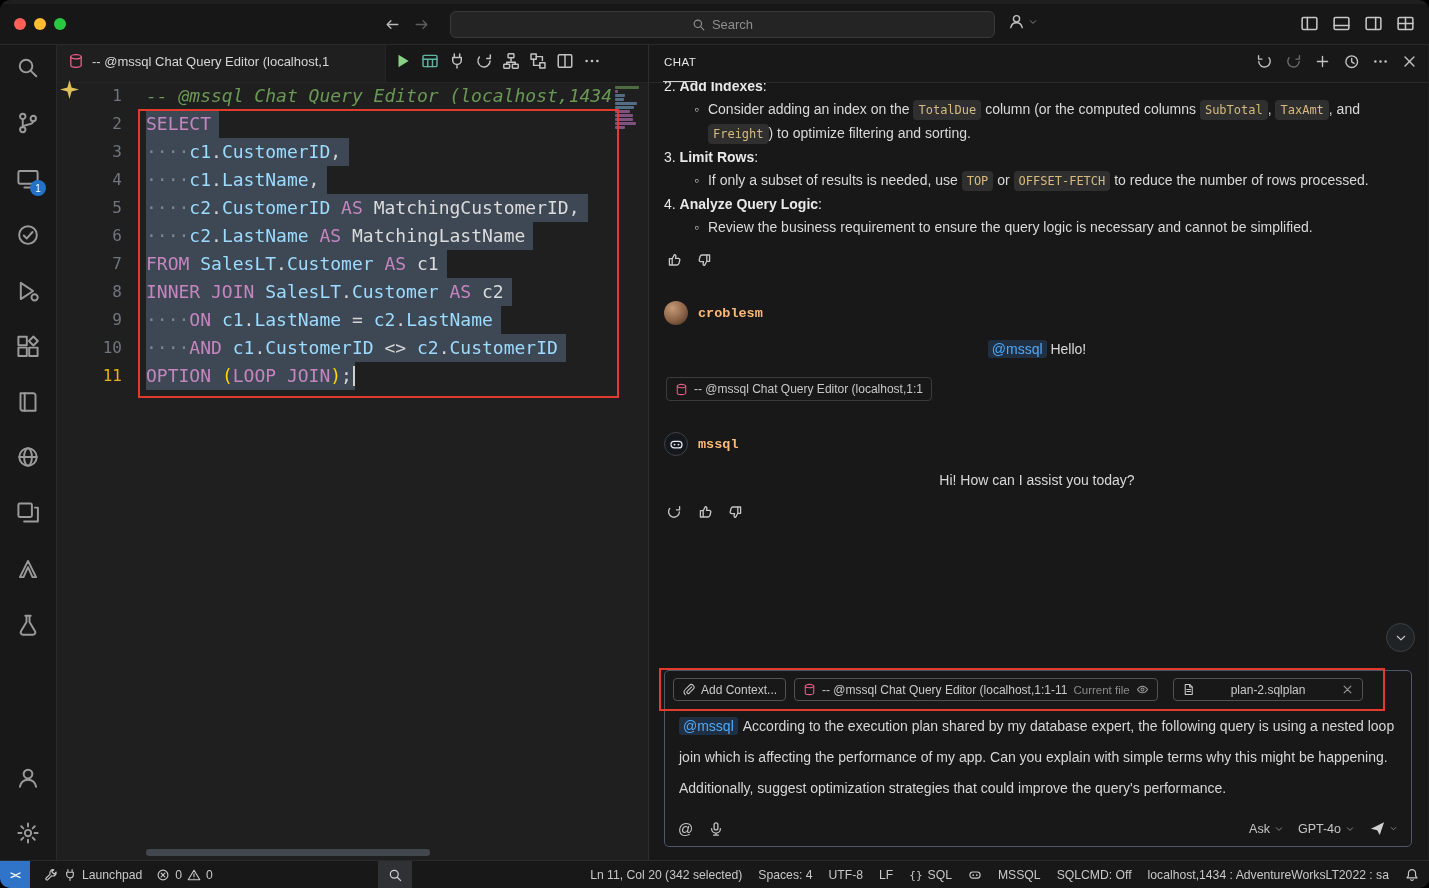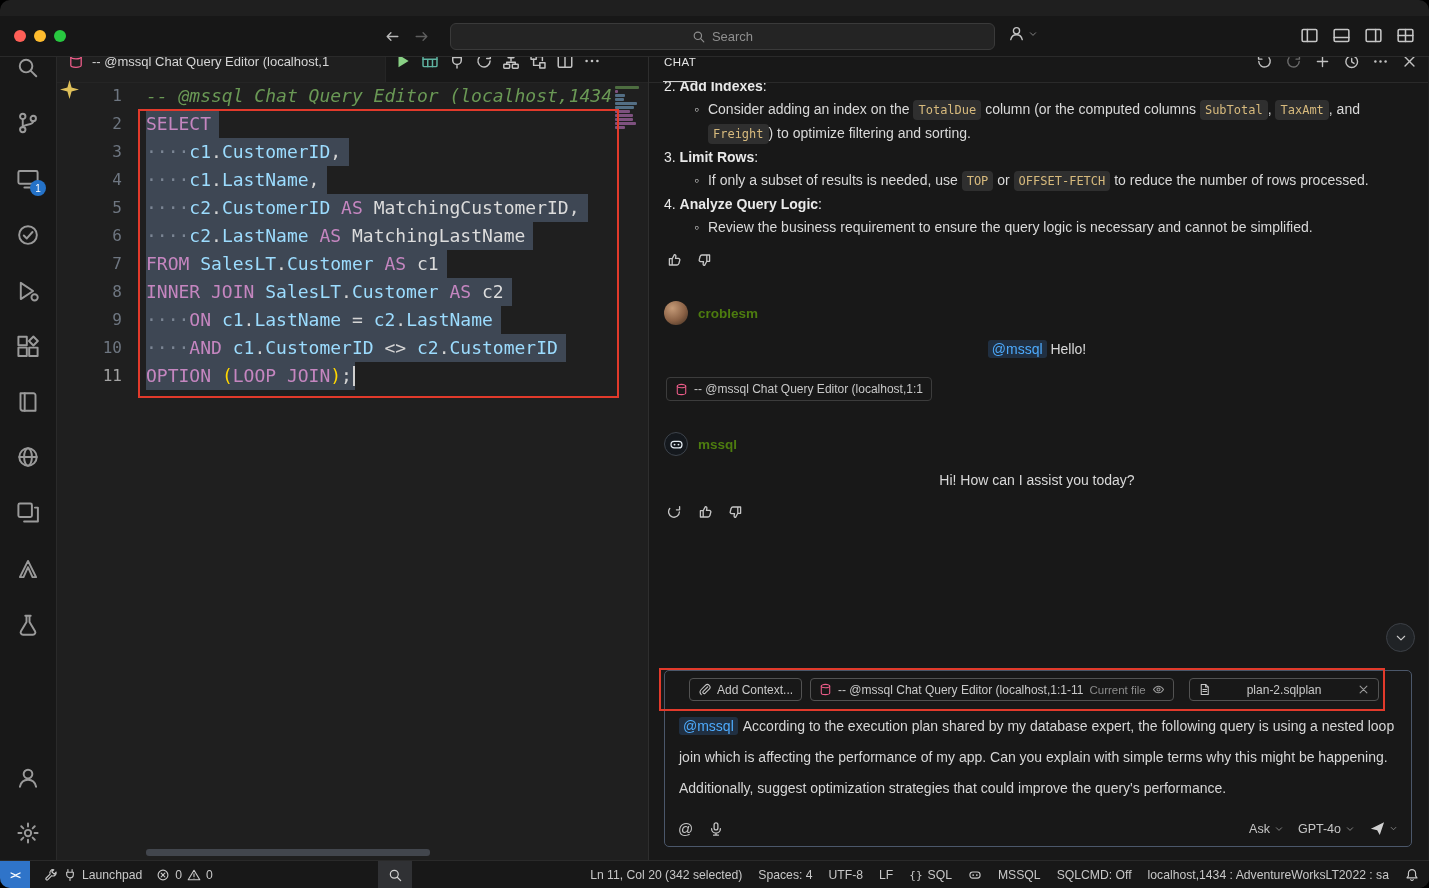--- a/index.html
+++ b/index.html
@@ -1,21 +1,21 @@
 <!DOCTYPE html>
 <html><head>
 <meta charset="utf-8">
 <style>
   html,body{margin:0;padding:0;background:#000;}
   #root{position:relative;width:1429px;height:888px;overflow:hidden;background:#1f1f1f;
         border-radius:10px;font-family:"Liberation Sans",sans-serif;color:#cccccc;}
   .ic{display:inline-flex;align-items:center;justify-content:center;}
   .ic svg{width:100%;height:100%;stroke:currentColor;fill:none;stroke-width:1.3;stroke-linecap:round;stroke-linejoin:round;}
   
-  .titlebar{position:absolute;left:0;top:16px;width:100%;height:40px;background:#171717;border-bottom:1px solid #2a2a2a;z-index:3;}
+  .titlebar{position:absolute;left:0;top:4px;width:100%;height:40px;background:#171717;border-bottom:1px solid #2a2a2a;z-index:3;}
   .traffic{position:absolute;left:14px;top:14px;display:flex;gap:8px;}
   .tl{width:12px;height:12px;border-radius:50%;}
   .nav{position:absolute;left:384px;top:0;height:40px;display:flex;align-items:center;gap:12px;}
   .nav .ic{width:17px;height:17px;color:#b9b9b9;}
   .nav .dim{color:#5e5e5e;}
   .searchbox{position:absolute;left:450px;top:7px;width:543px;height:25px;background:#242424;border:1px solid #3a3a3a;
              border-radius:6px;display:flex;align-items:center;justify-content:center;gap:6px;color:#8f8f8f;font-size:13px;}
   .searchbox .ic{width:14px;height:14px;color:#8f8f8f;}
   .account{position:absolute;left:1008px;top:9px;display:flex;align-items:center;gap:3px;color:#c3c3c3;}
   .account .ic{width:17px;height:17px;}
@@ -31,21 +31,21 @@
   .editor{position:absolute;left:56px;top:40px;width:592px;height:820px;background:#1f1f1f;overflow:hidden;}
   .tabstrip{position:absolute;left:0;top:0;width:100%;height:42px;background:#181818;border-bottom:1px solid #252525;display:flex;}
   .tab{width:330px;min-width:330px;height:42px;background:#1f1f1f;display:flex;align-items:center;gap:8px;padding:0 12px;
        border-right:1px solid #252525;box-sizing:border-box;overflow:hidden;}
   .tab .ic{width:16px;height:16px;color:#ee5d8a;flex:0 0 auto;}
   .tab-title{font-size:13px;color:#d6d6d6;white-space:nowrap;}
   .ed-actions{display:flex;align-items:center;gap:9px;margin-left:8px;color:#c3c3c3;}
   .ed-actions .ic{width:18px;height:18px;}
   .gutter{position:absolute;left:0;top:42px;width:90px;}
   .ln{height:28px;line-height:28px;font-family:"DejaVu Sans Mono",monospace;font-size:16px;color:#6e7681;text-align:right;padding-right:24px;}
-  .ln.active{color:#a3a3a3;}
+  .ln.active{color:#eab308;}
   .code{position:absolute;left:90px;top:42px;right:0;font-family:"DejaVu Sans Mono",monospace;font-size:18px;white-space:pre;}
   .cl{height:28px;line-height:28px;}
   .seg{display:inline-block;height:28px;}
   .seg.sel{background:#3e4754;}
   .seg.sel:not(.nopad){padding-right:8px;}
   .tok-comment{color:#6a9955;font-style:italic;}
   .tok-kw{color:#c586c0;}
   .tok-id{color:#9cdcfe;}
   .tok-pl{color:#d4d4d4;}
   .tok-al{color:#dcdcdc;}
@@ -77,34 +77,34 @@
        padding:3px 5px;border-radius:4px;white-space:nowrap;}
   .feedback{display:flex;gap:15px;margin:13px 0 0 2px;color:#c6c6c6;}
   .feedback .ic, .reply-actions .ic{width:16px;height:16px;}
   .msg-head{display:flex;align-items:center;gap:10px;}
   .m-user .msg-head{margin-top:33px;}
   .m-bot .msg-head{margin-top:31px;}
   .avatar{width:24px;height:24px;border-radius:50%;flex:0 0 auto;}
   .user-avatar{background:radial-gradient(circle at 35% 30%,#c49a77,#8a6145 55%,#3c2c20);}
   .bot-avatar{background:#14181d;border:1px solid #3d434b;box-sizing:border-box;display:flex;align-items:center;justify-content:center;color:#e6edf3;}
   .bot-avatar .ic{width:15px;height:15px;}
-  .msg-name{font-weight:700;font-size:13.5px;color:#4d7c0f;}
+  .msg-name{font-weight:700;font-size:13.5px;color:#fdba74;font-family:Liberation Mono, monospace;}
   .msg-body{margin:14px 0 0 2px;line-height:20px;text-align:center;}
   .mention{color:#4daafc;background:rgba(64,132,214,.22);border-radius:3px;padding:1px 4px;}
   .attach{display:inline-flex;align-items:center;gap:6px;margin:18px 0 0 2px;border:1px solid #3c3c3c;border-radius:4px;
           height:22px;padding:0 8px;font-size:12px;color:#c8c8c8;}
   .attach .ic{width:13px;height:13px;color:#ee5d8a;}
   .reply-actions{display:flex;gap:15px;margin:14px 0 0 2px;color:#c6c6c6;}
   .scrolldown{position:absolute;left:1386px;top:623px;width:27px;height:27px;border-radius:50%;background:#202326;
               border:1px solid #3c4046;display:flex;align-items:center;justify-content:center;color:#c9c9c9;z-index:6;}
   .scrolldown .ic{width:14px;height:14px;}
   
   .chat-input{position:absolute;left:664px;top:670px;width:748px;height:177px;background:#181818;border:1px solid #4b576a;
               border-radius:5px;box-sizing:border-box;z-index:5;}
-  .chips{display:flex;align-items:center;gap:8px;margin:7px 8px 0 24px;}
+  .chips{display:flex;align-items:center;gap:8px;margin:7px 8px 0 8px;}
   .chip{display:inline-flex;align-items:center;gap:6px;height:23px;padding:0 8px;border:1px solid #525252;border-radius:4px;
         font-size:12px;color:#c9c9c9;white-space:nowrap;box-sizing:border-box;}
   .chip .ic{width:13px;height:13px;}
   .chip .pink{color:#ee5d8a;}
   .chip .sub{color:#8b8b8b;font-size:11.5px;}
   .chip .dimic{color:#9a9a9a;}
   .chip.plan{margin-left:7px;gap:36px;}
   .in-msg{margin:10px 14px 0 14px;font-size:14px;line-height:31px;color:#d6d6d6;}
   .in-msg .mention{margin-right:5px;}
   .in-controls{position:absolute;left:13px;right:13px;bottom:9px;display:flex;align-items:center;justify-content:space-between;}

